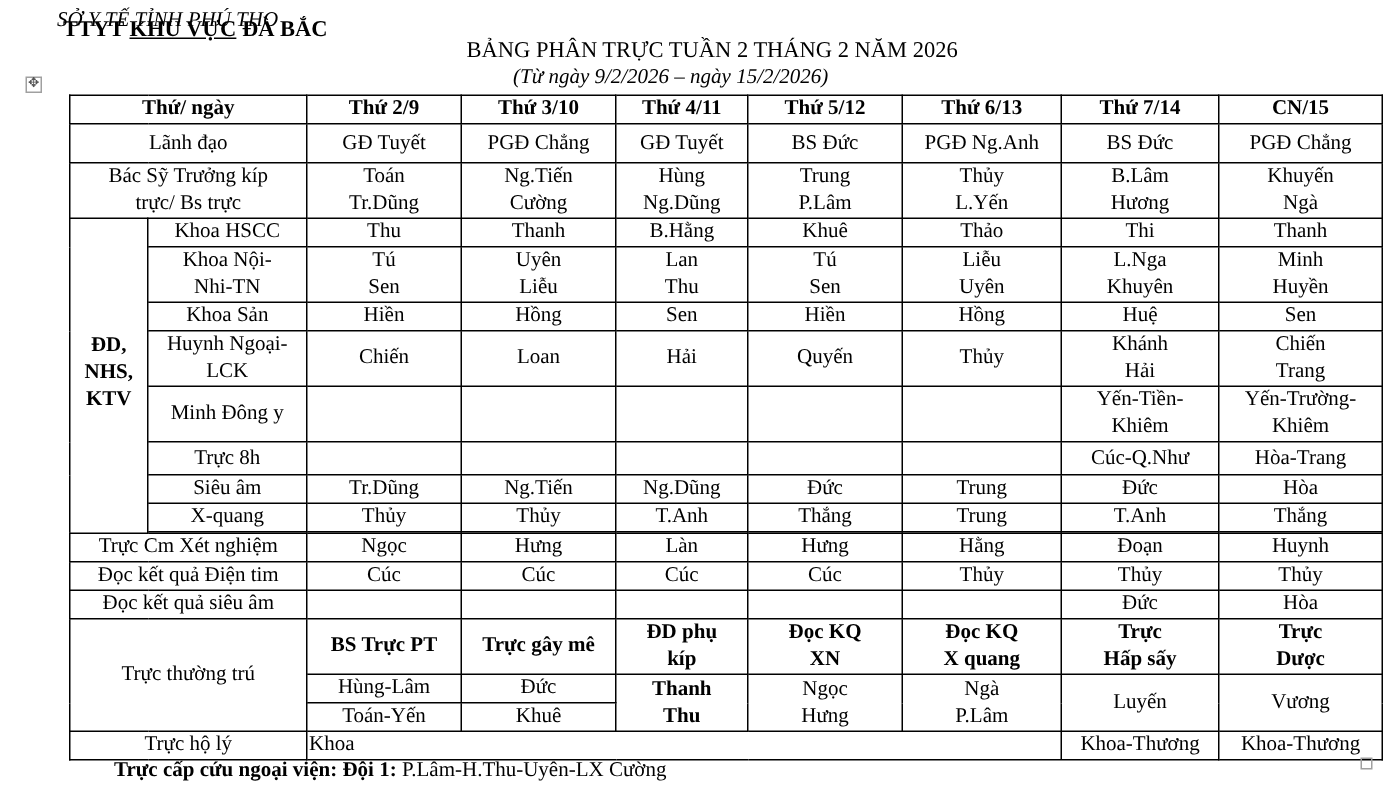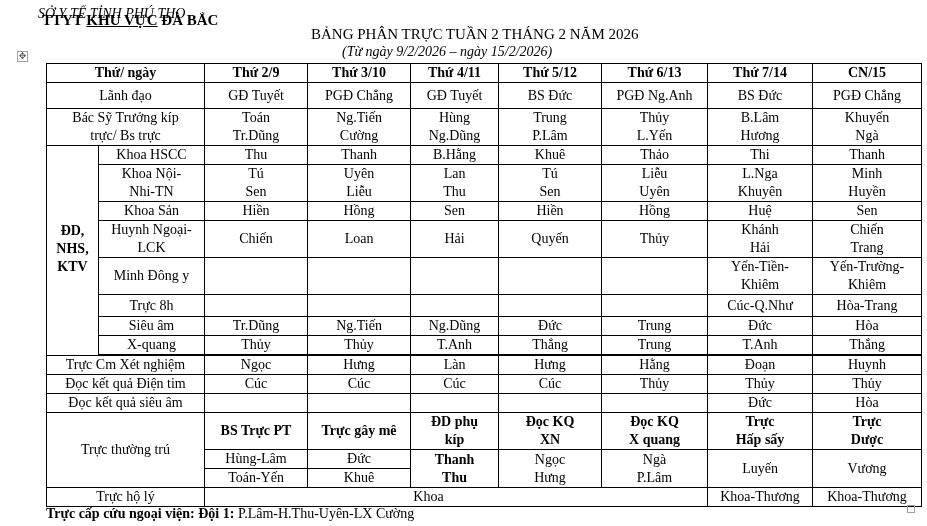--- a/index.html
+++ b/index.html
@@ -14,21 +14,21 @@
                  font-size:9px; line-height:9px; text-align:center; color:#555; font-family:"DejaVu Sans", sans-serif; }
   .resize-handle { position:absolute; left:907px; top:505px; width:6px; height:6px; border:1px solid #a0a0a0; }
   table.roster { position:absolute; left:46px; top:63px; border-collapse:collapse; table-layout:fixed; width:875px; }
   table.roster td { border:1px solid #000; text-align:center; vertical-align:middle; padding:0 1px;
                     font-size:14px; line-height:18px; white-space:nowrap; overflow:hidden; }
   table.roster tr.r1 td { height:18px; }
   table.roster tr.r2 td { height:36px;font-family:Liberation Serif, serif; }
   .b { font-weight:bold; }
   .ln { display:block; }
   .footer { position:absolute; left:46px; top:505px; font-size:14px; line-height:18px; white-space:nowrap; }
-  .footer .lbl { font-weight:bold; }
+  .footer .lbl { font-weight:bold;margin-left:30px; }
 </style>
 </head>
 <body>
 
 <div class="hdr-org">SỞ Y TẾ TỈNH PHÚ THỌ</div>
 <div class="hdr-unit"><span>TTYT </span><span class="u">KHU VỰC</span><span> ĐÀ BẮC</span></div>
 <div class="hdr-title">BẢNG PHÂN TRỰC TUẦN 2 THÁNG 2 NĂM 2026</div>
 <div class="hdr-sub">(Từ ngày 9/2/2026 – ngày 15/2/2026)</div>
 <div class="move-handle">✥</div>
 
@@ -317,21 +317,21 @@
     <td rowspan="2">Vương</td>
   </tr>
 
   <tr class="r1">
     <td>Toán-Yến</td>
     <td>Khuê</td>
   </tr>
 
   <tr class="r1">
     <td colspan="2">Trực hộ lý</td>
-    <td colspan="5" style="border-right:0"><span style="display:inline-block;width:100%;text-align:center;padding-right:55px;box-sizing:border-box">Khoa</span></td>
+    <td colspan="5" style="border-right:0"><span style="display:inline-block;width:100%;text-align:left;padding-right:55px;box-sizing:border-box">Khoa</span></td>
     <td>Khoa-Thương</td>
     <td>Khoa-Thương</td>
   </tr>
 </tbody>
   </table>
 
 <div class="resize-handle"></div>
 
 <div class="footer"><span class="lbl">Trực cấp cứu ngoại viện: Đội 1:</span><span> P.Lâm-H.Thu-Uyên-LX Cường</span></div>
 

